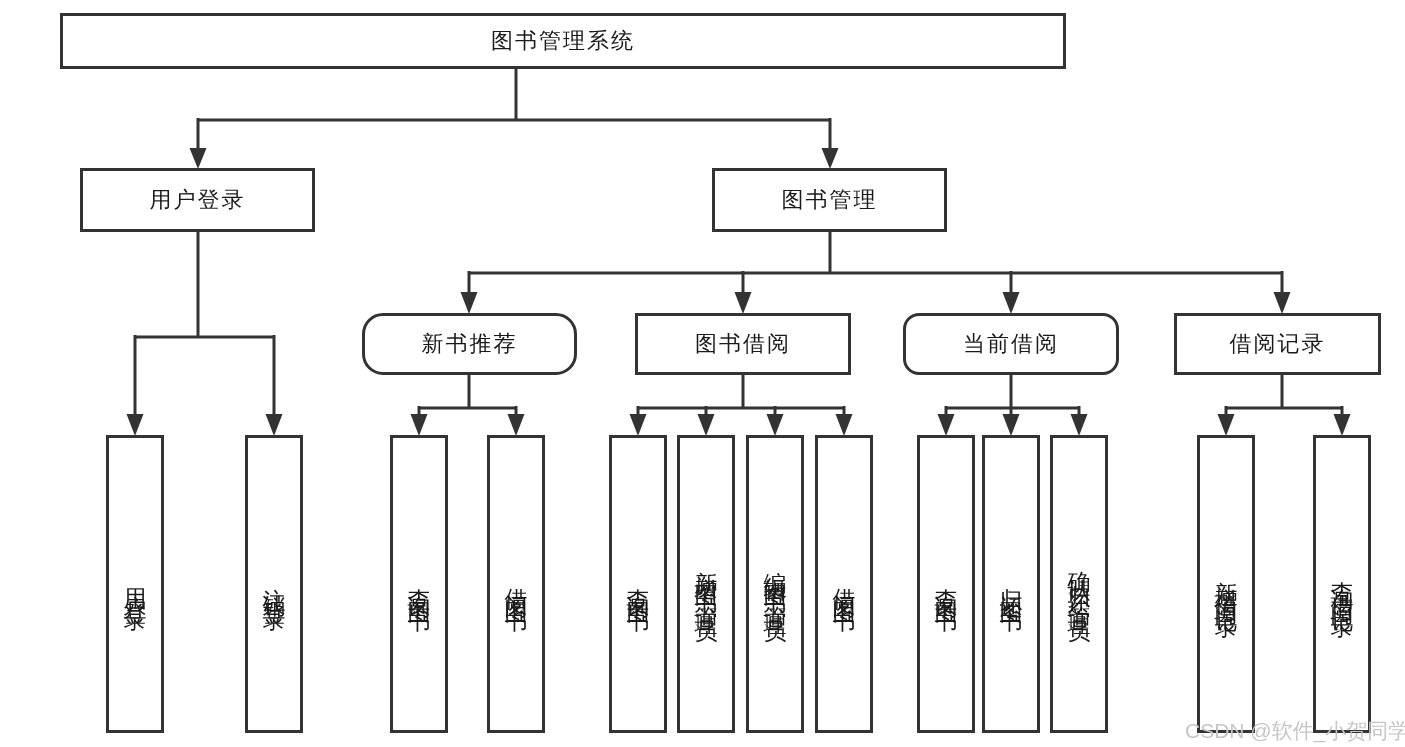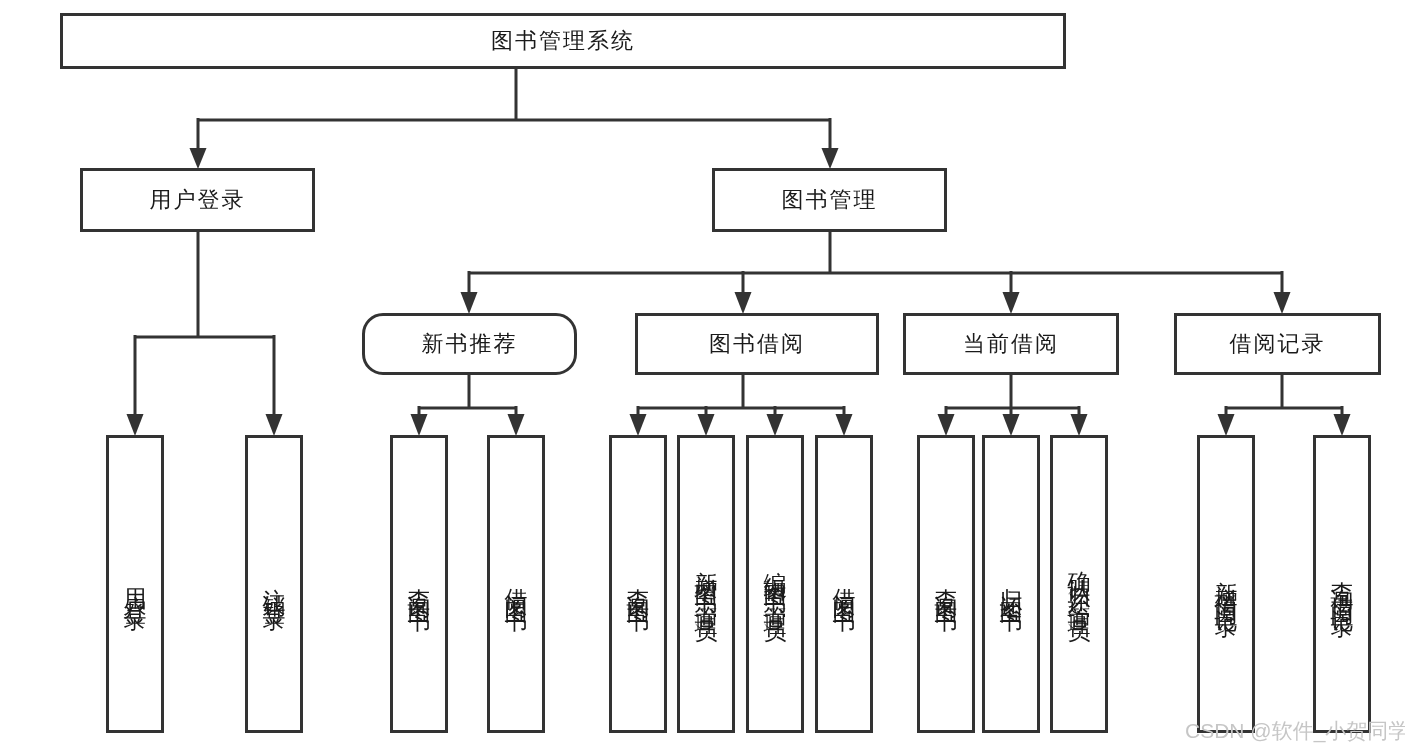--- a/index.html
+++ b/index.html
@@ -133,24 +133,24 @@
   <div class="hbox" style="left:80px; top:168px; width:235px; height:64px;">
     <span class="lbl">用户登录</span>
   </div>
   <div class="hbox" style="left:712px; top:168px; width:235px; height:64px;">
     <span class="lbl">图书管理</span>
   </div>
 
   <div class="hbox" style="left:362px; top:313px; width:215px; height:62px;border-radius:21px;">
     <span class="lbl">新书推荐</span>
   </div>
-  <div class="hbox" style="left:635px; top:313px; width:244px; height:62px;text-align:center;">
+  <div class="hbox" style="left:635px; top:313px; width:216px; height:62px;text-align:center;">
     <span class="lbl">图书借阅</span>
   </div>
-  <div class="hbox" style="left:903px; top:313px; width:216px; height:62px;">
+  <div class="hbox" style="left:903px; top:313px; width:216px; height:62px;border-radius:16px;">
     <span class="lbl">当前借阅</span>
   </div>
   <div class="hbox" style="left:1174px; top:313px; width:207px; height:62px;">
     <span class="lbl">借阅记录</span>
   </div>
 
   <div class="vbox" style="left:106px;">
     <span class="vlbl">用户登录</span>
   </div>
   <div class="vbox" style="left:245px;">

